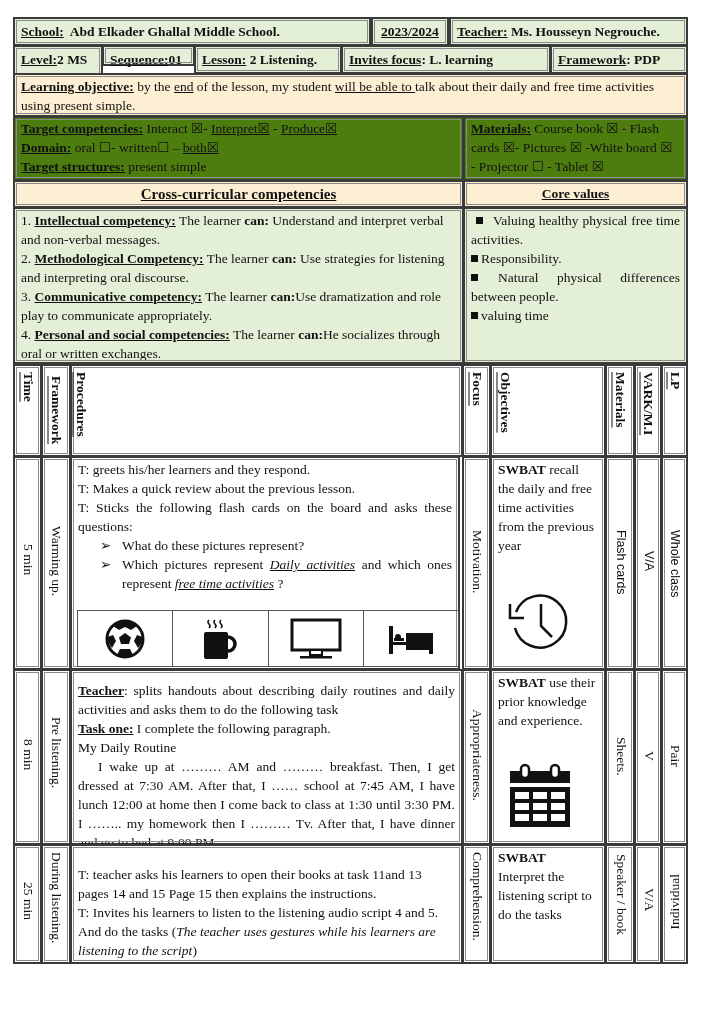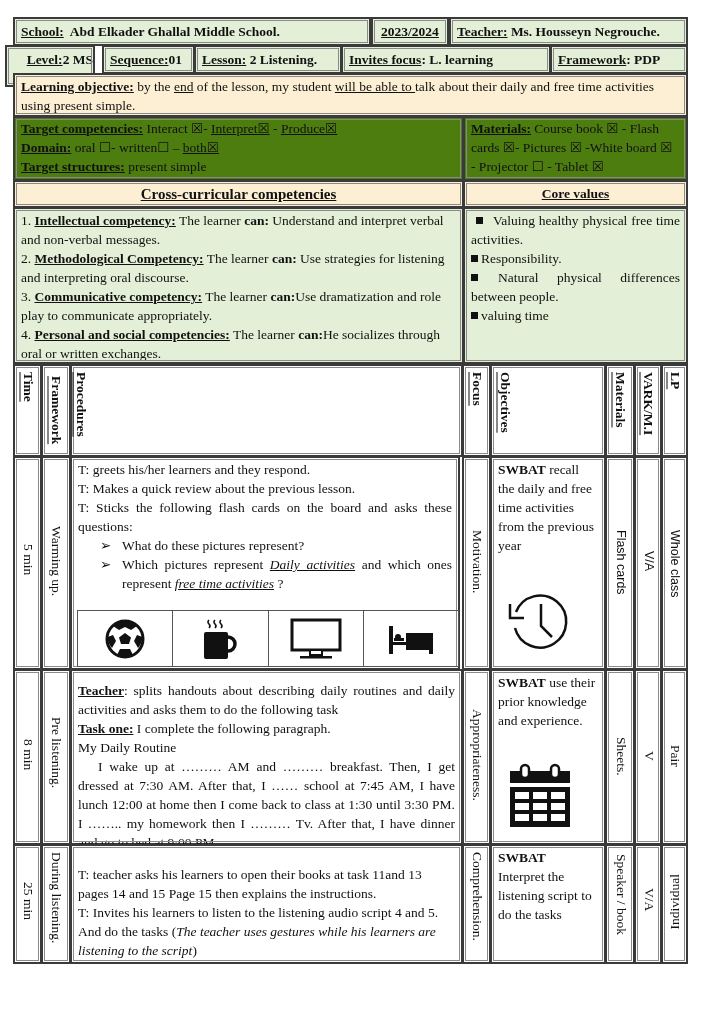--- a/index.html
+++ b/index.html
@@ -38,24 +38,24 @@
 <div class="cell green" style="left:13px;top:17px;width:358px;height:29px;">
   <div class="hdr-text"><span class="u">School:</span>&nbsp; <span>Abd Elkader Ghallal Middle School.</span></div>
 </div>
 <div class="cell green" style="left:371px;top:17px;width:78px;height:29px;">
   <div class="hdr-text u center" style="padding-left:0">2023/2024</div>
 </div>
 <div class="cell green" style="left:449px;top:17px;width:239px;height:29px;">
   <div class="hdr-text"><span class="u">Teacher:</span> <span>Ms. Housseyn Negrouche.</span></div>
 </div>
 
-<div class="cell green" style="left:5px;top:45px;width:90px;height:42px;text-align:right;">
+<div class="cell green" style="left:13px;top:45px;width:90px;height:42px;">
   <div class="hdr-text"><span class="u">Level:</span><span>2 MS</span></div>
 </div>
-<div class="cell green" style="left:102px;top:45px;width:93px;height:29px;">
+<div class="cell green" style="left:102px;top:45px;width:93px;height:21px;">
   <div class="hdr-text"><span class="u">Sequence:</span><span>01</span></div>
 </div>
 <div class="cell green" style="left:194px;top:45px;width:148px;height:29px;">
   <div class="hdr-text"><span class="u">Lesson:</span><span> 2 Listening.</span></div>
 </div>
 <div class="cell green" style="left:341px;top:45px;width:210px;height:29px;">
   <div class="hdr-text"><span class="u">Invites focus</span><span>: L. learning</span></div>
 </div>
 <div class="cell green" style="left:550px;top:45px;width:138px;height:29px;">
   <div class="hdr-text"><span class="u">Framework</span><span>: PDP</span></div>

